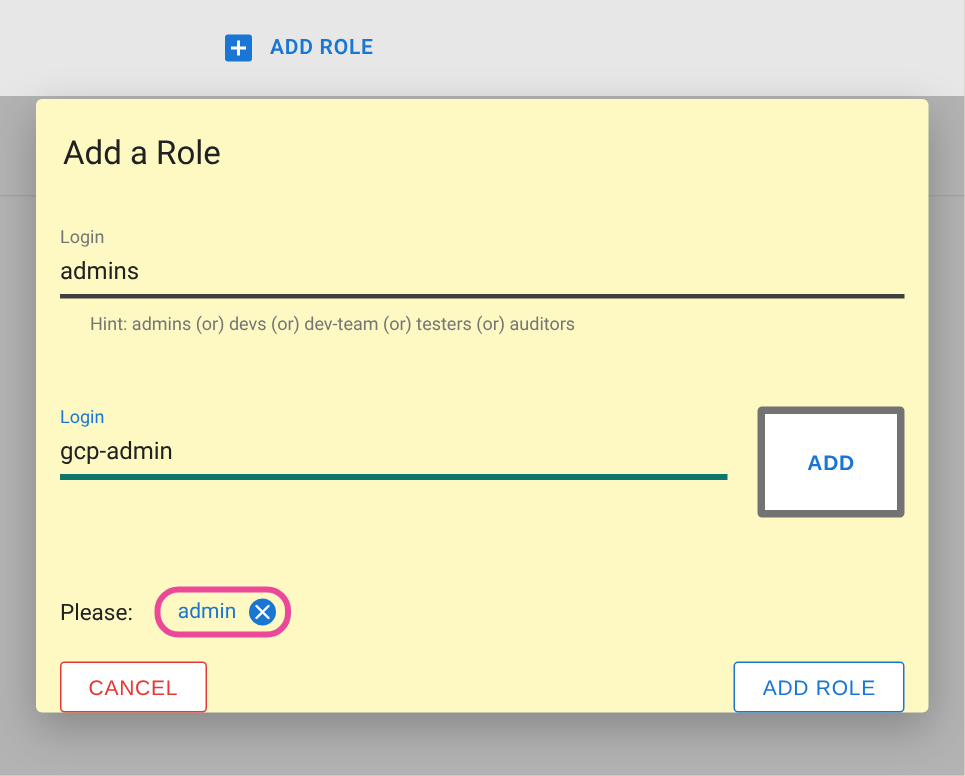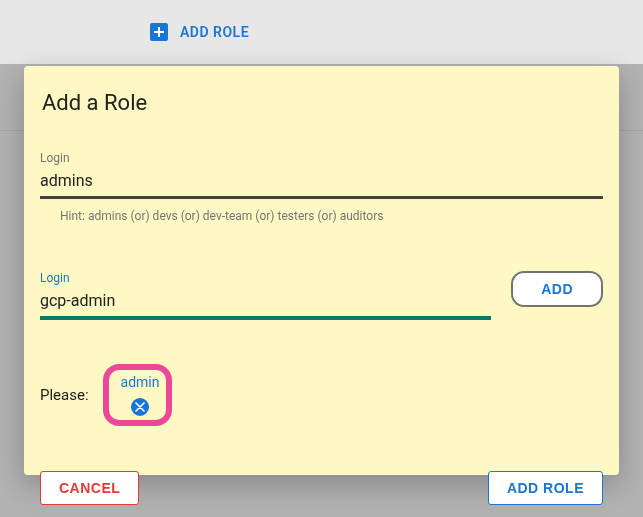--- a/index.html
+++ b/index.html
@@ -118,54 +118,53 @@
       font-size: 12px;
       color: #757575;
       margin-top: 10px;
       margin-left: 20px;
     }
     .login-field-wrap {
       width: 380px;
       position: relative;
     }
     .add-btn {
-      border: 2px solid #737373;
+      border: 5px solid #737373;
       color: #1976d2;
       background: #fff;
       font-size: 14px;
       font-weight: 600;
       letter-spacing: 0.5px;
-      padding: 8px 28px;
-      border-radius: 13px;
+      padding: 24px 28px;
+      border-radius: 3px;
       cursor: pointer;
       margin-bottom: 2px;
     }
     .logins-row {
       display: flex;
       align-items: center;
       gap: 10px;
       margin-top: 20px;
       flex-wrap: wrap;
     }
     .logins-label {
       font-size: 15px;
       color: #212121;
       margin-right: 4px;
     }
     .chip {
       display: inline-flex;
       align-items: center;
-      border: 6px solid #ec4899;
+      border: 4px solid #ec4899;
       border-radius: 16px;
       padding: 4px 6px 4px 12px;
       font-size: 14px;
       color: #1976d2;
       cursor: default;
       gap: 8px;
-      flex-direction: column;
     }
     .chip-x {
       width: 18px;
       height: 18px;
       border-radius: 50%;
       background: #1976d2;
       color: #fff;
       display: flex;
       align-items: center;
       justify-content: center;
@@ -176,26 +175,25 @@
     .dialog-actions {
       margin-top: auto;
       display: flex;
       justify-content: space-between;
       padding-top: 16px;
     }
     .btn-outline {
       border: 1px solid;
       background: #fff;
       font-size: 14px;
-      font-weight: 700;
+      font-weight: 400;
       letter-spacing: 0.5px;
       padding: 8px 18px;
       border-radius: 3px;
       cursor: pointer;
-      margin-top: 29px;
     }
     .btn-cancel {
       border-color: #e53935;
       color: #e53935;
     }
     .btn-primary {
       border-color: #1976d2;
       color: #1976d2;
     }
   </style>

